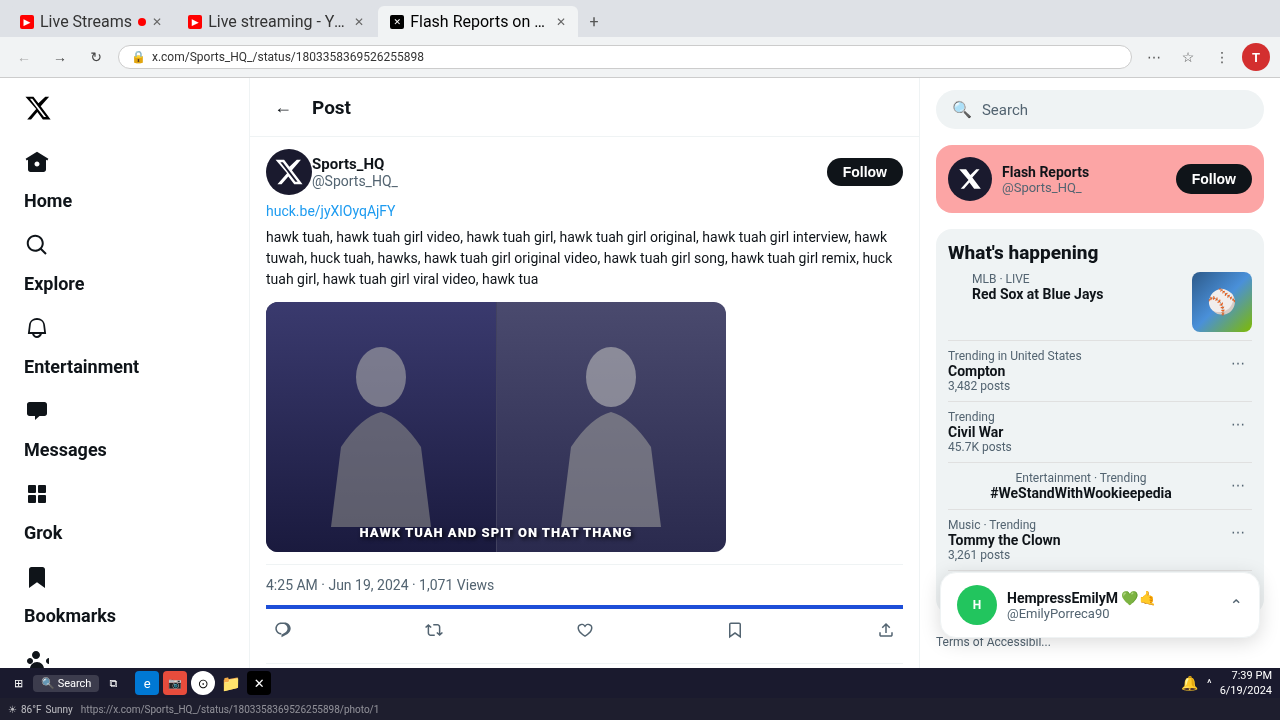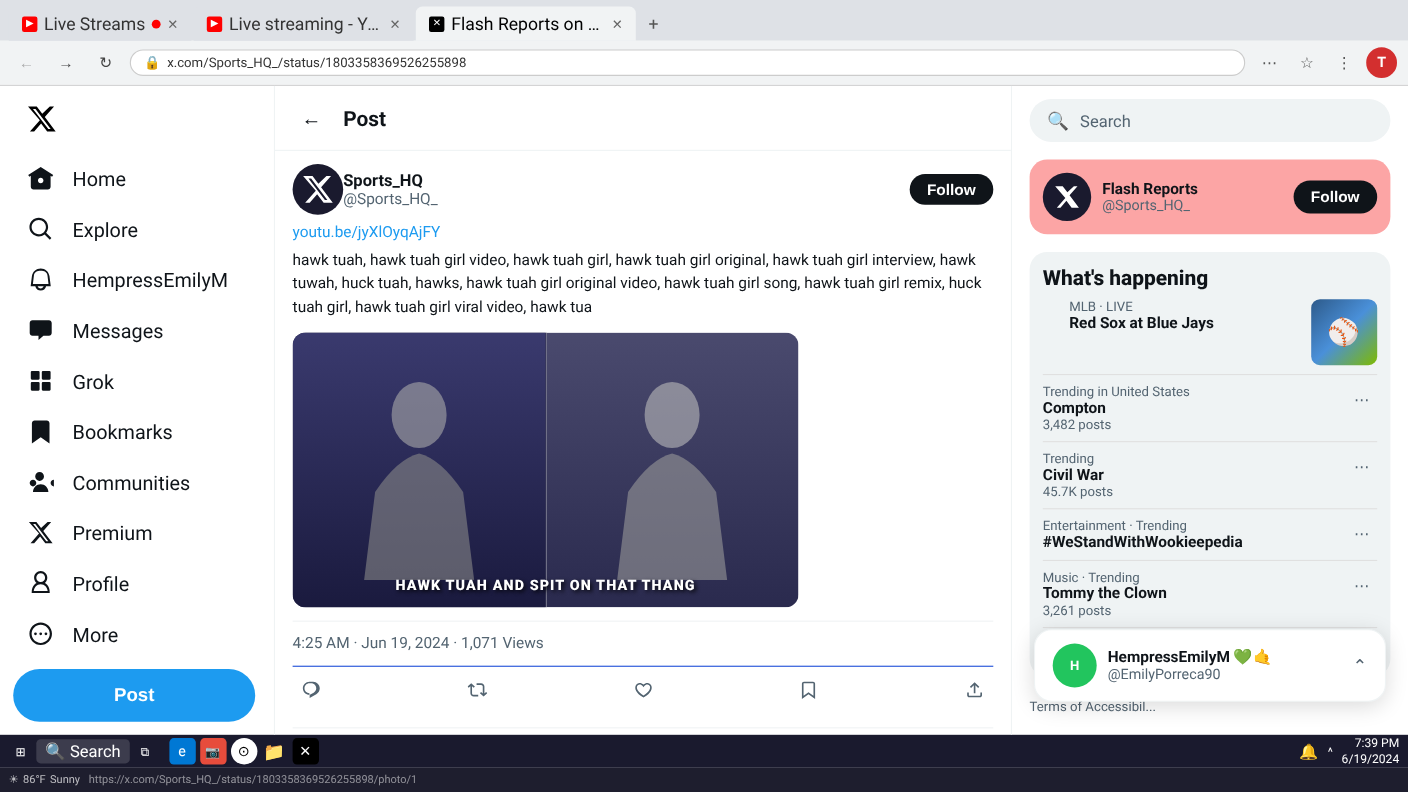--- a/index.html
+++ b/index.html
@@ -154,29 +154,30 @@
     .sidebar-logo {
       padding: 8px 12px;
       margin-bottom: 4px;
     }
     .sidebar-logo svg {
       width: 28px;
       height: 28px;
     }
     .sidebar-item {
       display: flex;
-      align-items: flex-end;
+      align-items: flex-start;
       gap: 16px;
       padding: 10px 12px;
       border-radius: 9999px;
       cursor: pointer;
       font-size: 18px;
-      font-weight: 400;
+      font-weight: 700;
       color: #0f1419;
       transition: background 0.1s;
+      flex-direction: column;
     }
     .sidebar-item-icon {
       width: 26px;
       display: flex;
       align-items: center;
       justify-content: center;
       font-size: 22px;
       flex-shrink: 0;
     }
     .sidebar-item-label {
@@ -322,21 +323,21 @@
       height: 100%;
       background: linear-gradient(180deg, #3a3a6e 0%, #1a1a3e 100%);
       display: flex;
       align-items: center;
       justify-content: center;
     }
     .post-meta {
       font-size: 14px;
       color: #536471;
       border-top: 1px solid #eff3f4;
-      border-bottom: 1px solid #1d4ed8;
+      border-bottom: 4px solid #1d4ed8;
       padding: 12px 0;
     }
     .post-actions {
       display: flex;
       justify-content: space-between;
       padding: 4px 0 12px;
       border-bottom: 1px solid #eff3f4;
     }
     .action-btn {
       display: flex;
@@ -639,21 +640,21 @@
       </span>
       <span class="sidebar-item-label">Explore</span>
     </div>
 
     <div class="sidebar-item">
       <span class="sidebar-item-icon">
         <svg width="24" height="24" viewBox="0 0 24 24" fill="currentColor">
             <path d="M19.993 9.042C19.48 5.017 16.054 2 11.996 2s-7.49 3.021-7.999 7.051L2.866 18H7.1c.463 2.282 2.481 4 4.9 4s4.437-1.718 4.9-4h4.236l-1.143-8.958zM12 20c-1.102 0-2.081-.636-2.581-1.571l-.111-.429H14.7c-.5.935-1.479 2-2.7 2zm-7.1-4l.931-7.709C6.228 5.251 8.86 4 11.996 4c3.134 0 5.765 1.25 6.166 4.271L19.096 16H4.9z"></path>
           </svg>
       </span>
-      <span class="sidebar-item-label">HempressEmilyM</span>
+      <span class="sidebar-item-label">Entertainment</span>
     </div>
 
     <div class="sidebar-item">
       <span class="sidebar-item-icon">
         <svg width="24" height="24" viewBox="0 0 24 24" fill="currentColor">
             <path d="M1.998 5.5c0-1.381 1.119-2.5 2.5-2.5h15c1.381 0 2.5 1.119 2.5 2.5v9c0 1.381-1.119 2.5-2.5 2.5H14.5l-4.5 4v-4h-5.5c-1.381 0-2.5-1.119-2.5-2.5v-9z"></path>
           </svg>
       </span>
       <span class="sidebar-item-label">Messages</span>
     </div>
@@ -738,21 +739,21 @@
               <path d="M18.244 2.25h3.308l-7.227 8.26 8.502 11.24H16.17l-4.714-6.231-5.401 6.231H2.748l7.73-8.835L1.254 2.25H8.08l4.259 5.631 5.905-5.631zm-1.161 17.52h1.833L7.084 4.126H5.117z"></path>
             </svg>
         </div>
         <div class="author-info">
           <div class="author-name">Sports_HQ</div>
           <div class="author-handle">@Sports_HQ_</div>
         </div>
         <button style="background:#0f1419;color:#fff;border:none;border-radius:9999px;padding:6px 16px;font-size:14px;font-weight:700;cursor:pointer;">Follow</button>
       </div>
 
-      <a class="post-link" href="#">youtu.be/jyXlOyqAjFY</a>
+      <a class="post-link" href="#">huck.be/jyXlOyqAjFY</a>
 
       <div class="post-text">hawk tuah, hawk tuah girl video, hawk tuah girl, hawk tuah girl original, hawk tuah girl interview, hawk tuwah, huck tuah, hawks, hawk tuah girl original video, hawk tuah girl song, hawk tuah girl remix, huck tuah girl, hawk tuah girl viral video, hawk tua</div>
 
       <div class="post-image">
         <div class="image-split">
           <div class="image-half">
             <div class="person-silhouette">
 
               <svg width="120" height="200" viewBox="0 0 120 200" opacity="0.6">
                 <ellipse cx="60" cy="50" rx="25" ry="30" fill="#aaa"></ellipse>
@@ -860,21 +861,21 @@
       <div class="trending-item">
         <div style="flex:1;">
           <div class="trending-category">Trending</div>
           <div class="trending-name">Civil War</div>
           <div class="trending-count">45.7K posts</div>
         </div>
         <div class="trending-more-btn">⋯</div>
       </div>
 
       <div class="trending-item">
-        <div style="flex:1;">
+        <div style="flex:1;text-align:center;">
           <div class="trending-category">Entertainment · Trending</div>
           <div class="trending-name">#WeStandWithWookieepedia</div>
         </div>
         <div class="trending-more-btn">⋯</div>
       </div>
 
       <div class="trending-item">
         <div style="flex:1;">
           <div class="trending-category">Music · Trending</div>
           <div class="trending-name">Tommy the Clown</div>
@@ -899,21 +900,21 @@
       <div class="notif-handle">@EmilyPorreca90</div>
     </div>
     <div class="notif-expand">⌃</div>
   </div>
 
 </div>
 
 <div class="taskbar">
   <div style="display:flex;align-items:center;gap:4px;color:#fff;font-size:11px;">
     <div style="padding:0 6px;cursor:pointer;">⊞</div>
-    <div style="background:rgba(255,255,255,0.15);border-radius:4px;padding:2px 8px;font-size:15px;color:#fff;cursor:pointer;">🔍 Search</div>
+    <div style="background:rgba(255,255,255,0.15);border-radius:4px;padding:2px 8px;font-size:11px;color:#fff;cursor:pointer;">🔍 Search</div>
     <div style="padding:0 6px;cursor:pointer;">⧉</div>
   </div>
   <div style="display:flex;align-items:center;gap:4px;margin-left:8px;">
     <div style="width:24px;height:24px;background:#0078d4;border-radius:4px;display:flex;align-items:center;justify-content:center;color:#fff;font-size:13px;cursor:pointer;">e</div>
     <div style="width:24px;height:24px;background:#e74c3c;border-radius:4px;display:flex;align-items:center;justify-content:center;color:#fff;font-size:11px;cursor:pointer;">📷</div>
     <div style="width:24px;height:24px;background:#fff;border-radius:50%;display:flex;align-items:center;justify-content:center;font-size:13px;cursor:pointer;">⊙</div>
     <div style="width:24px;height:24px;display:flex;align-items:center;justify-content:center;color:#f5c518;font-size:16px;cursor:pointer;">📁</div>
     <div style="width:24px;height:24px;background:#000;border-radius:4px;display:flex;align-items:center;justify-content:center;color:#fff;font-size:13px;cursor:pointer;">✕</div>
   </div>
   <div style="margin-left:auto;display:flex;align-items:center;gap:8px;font-size:11px;color:#fff;">

